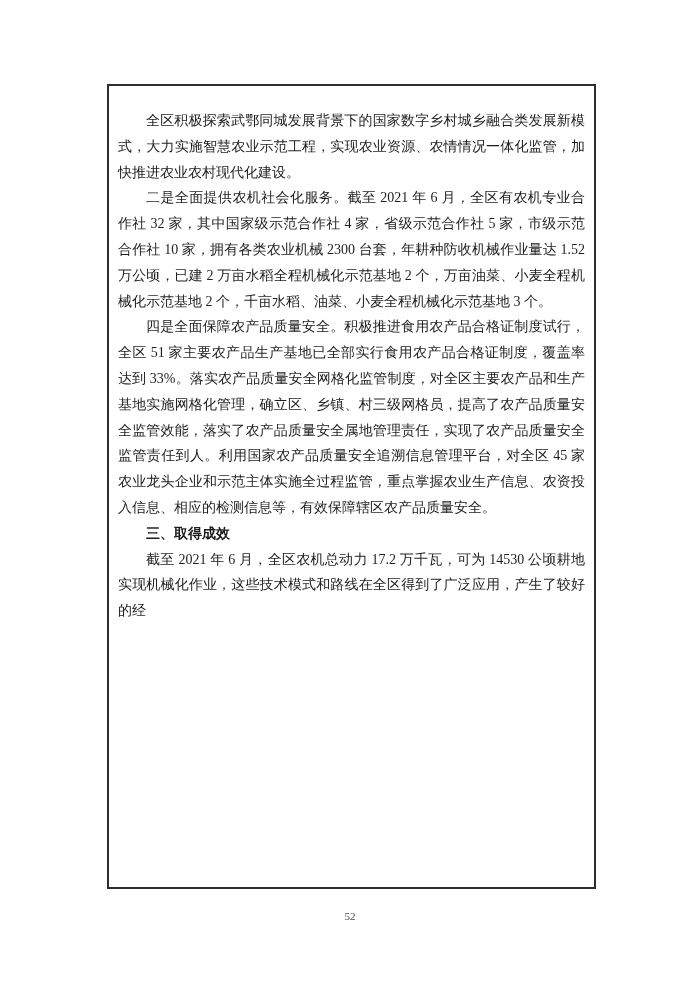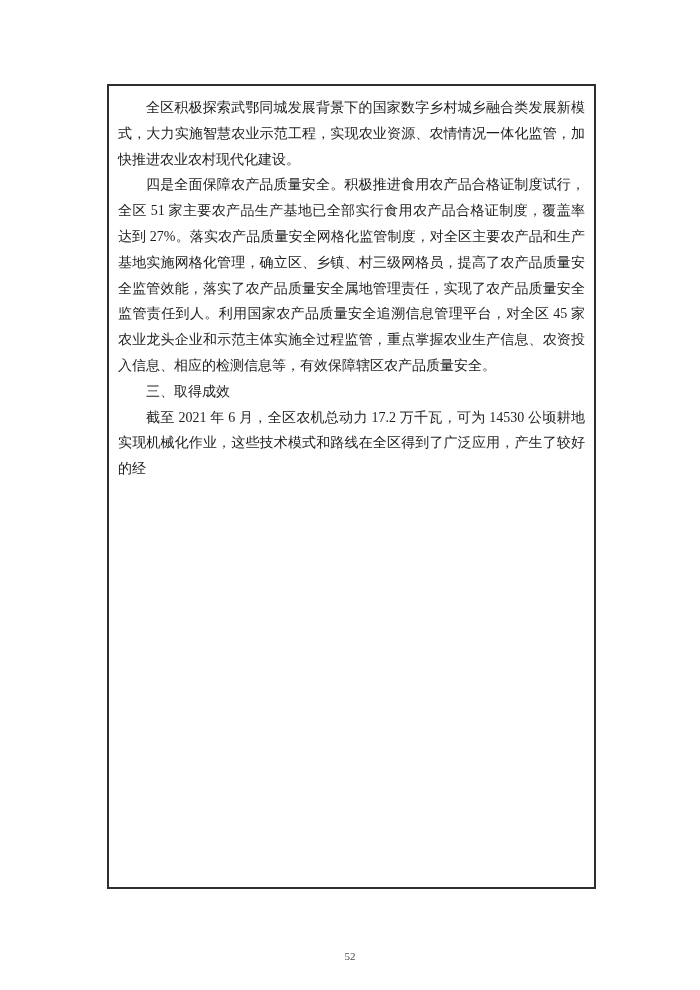--- a/index.html
+++ b/index.html
@@ -17,51 +17,51 @@
   }
   .content-box {
     position: absolute;
     left: 107px;
     top: 84px;
     width: 489px;
     height: 805px;
     box-sizing: border-box;
     border: 2px solid #2e2e2e;
     background: #ffffff;
-    padding: 9px 9px 0 9px;
+    padding: 22px 9px 0 9px;
     overflow: hidden;
   }
   .para {
     margin: 0;
     text-indent: 2em;
     text-align: justify;
     font-size: 14px;
     line-height: 25.8px;
     color: #1d1d1d;
     letter-spacing: 0px;
   }
   .para.heading {
-    font-weight: normal;
+    font-weight: bold;
   }
   .page-number {
     position: absolute;
     left: 0;
     top: 910px;
     width: 700px;
     text-align: center;
     font-size: 11px;
     color: #4a4a4a;
     font-family: "Liberation Serif", "DejaVu Serif", serif;
-    margin-top: 40px;
   }
 </style>
 </head>
 <body>
 
 <div class="page">
   <div class="content-box">
     <p class="para">全区积极探索武鄂同城发展背景下的国家数字乡村城乡融合类发展新模式，大力实施智慧农业示范工程，实现农业资源、农情情况一体化监管，加快推进农业农村现代化建设。</p>
-    <p class="para">四是全面保障农产品质量安全。积极推进食用农产品合格证制度试行，全区 51 家主要农产品生产基地已全部实行食用农产品合格证制度，覆盖率达到 27%。落实农产品质量安全网格化监管制度，对全区主要农产品和生产基地实施网格化管理，确立区、乡镇、村三级网格员，提高了农产品质量安全监管效能，落实了农产品质量安全属地管理责任，实现了农产品质量安全监管责任到人。利用国家农产品质量安全追溯信息管理平台，对全区 45 家农业龙头企业和示范主体实施全过程监管，重点掌握农业生产信息、农资投入信息、相应的检测信息等，有效保障辖区农产品质量安全。</p>
+    <p class="para">二是全面提供农机社会化服务。截至 2021 年 6 月，全区有农机专业合作社 32 家，其中国家级示范合作社 4 家，省级示范合作社 5 家，市级示范合作社 10 家，拥有各类农业机械 2300 台套，年耕种防收机械作业量达 1.52 万公顷，已建 2 万亩水稻全程机械化示范基地 2 个，万亩油菜、小麦全程机械化示范基地 2 个，千亩水稻、油菜、小麦全程机械化示范基地 3 个。</p>
+    <p class="para">四是全面保障农产品质量安全。积极推进食用农产品合格证制度试行，全区 51 家主要农产品生产基地已全部实行食用农产品合格证制度，覆盖率达到 33%。落实农产品质量安全网格化监管制度，对全区主要农产品和生产基地实施网格化管理，确立区、乡镇、村三级网格员，提高了农产品质量安全监管效能，落实了农产品质量安全属地管理责任，实现了农产品质量安全监管责任到人。利用国家农产品质量安全追溯信息管理平台，对全区 45 家农业龙头企业和示范主体实施全过程监管，重点掌握农业生产信息、农资投入信息、相应的检测信息等，有效保障辖区农产品质量安全。</p>
     <p class="para heading">三、取得成效</p>
     <p class="para">截至 2021 年 6 月，全区农机总动力 17.2 万千瓦，可为 14530 公顷耕地实现机械化作业，这些技术模式和路线在全区得到了广泛应用，产生了较好的经</p>
   </div>
   <div class="page-number">52</div>
 </div>
 
 </body></html>

